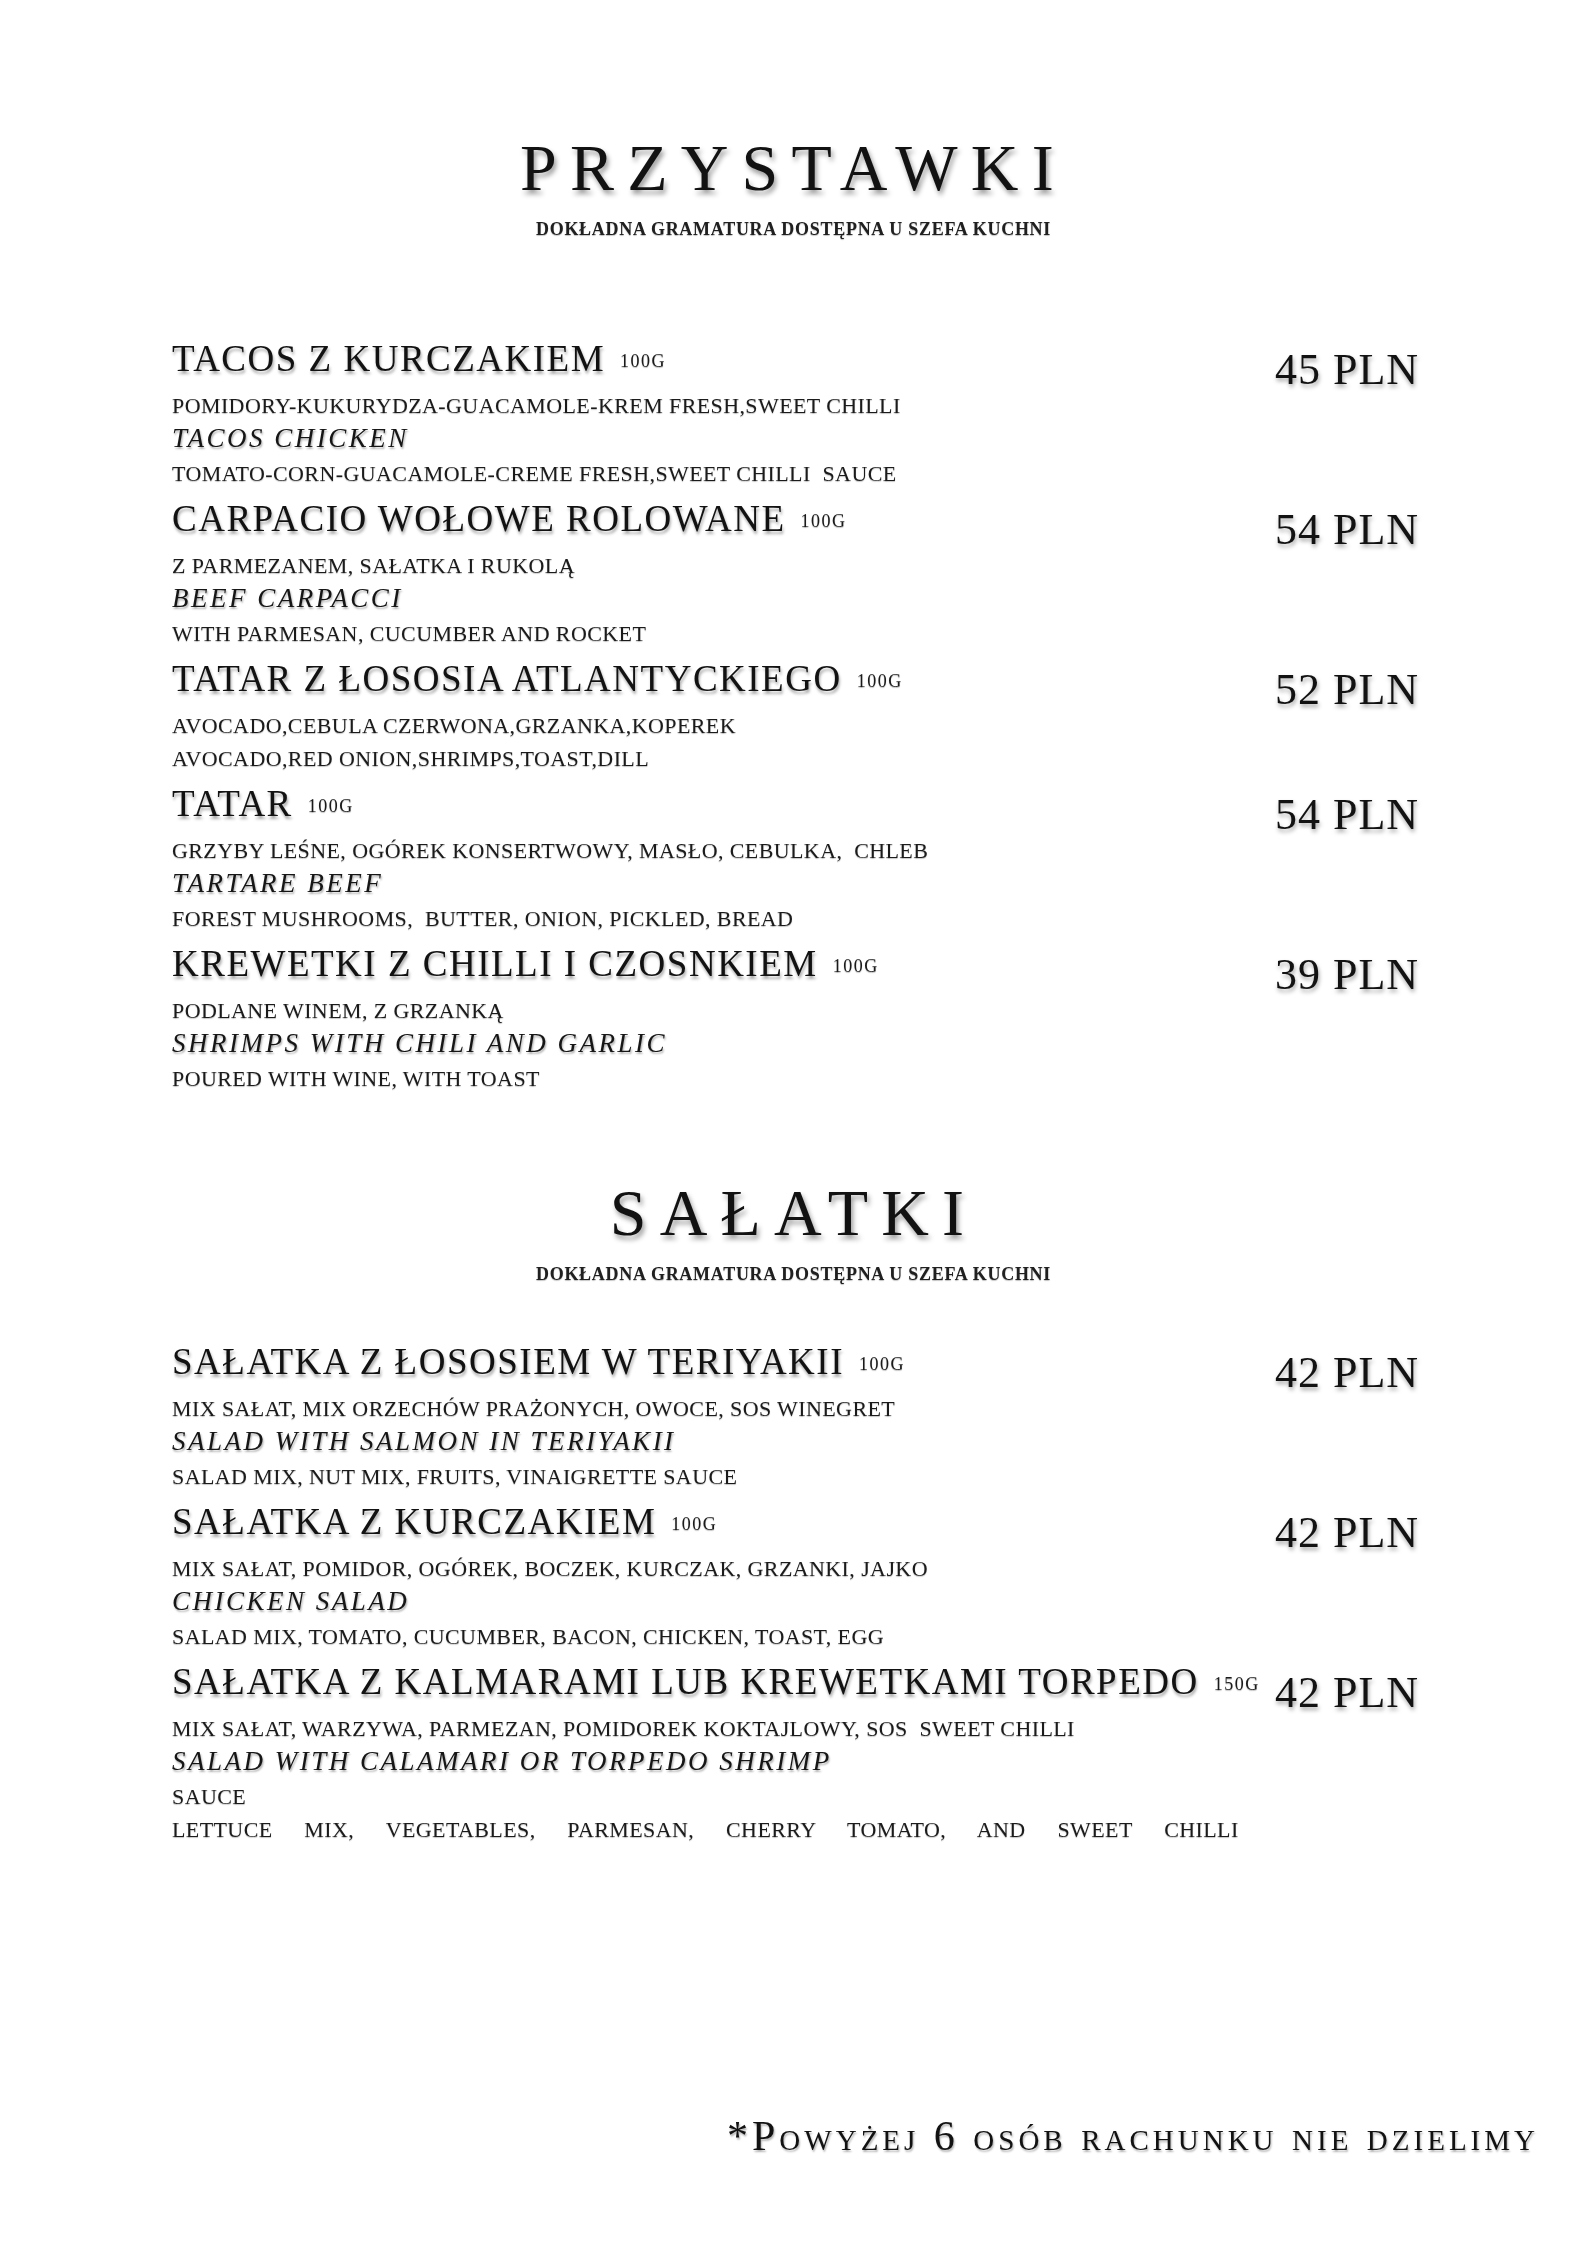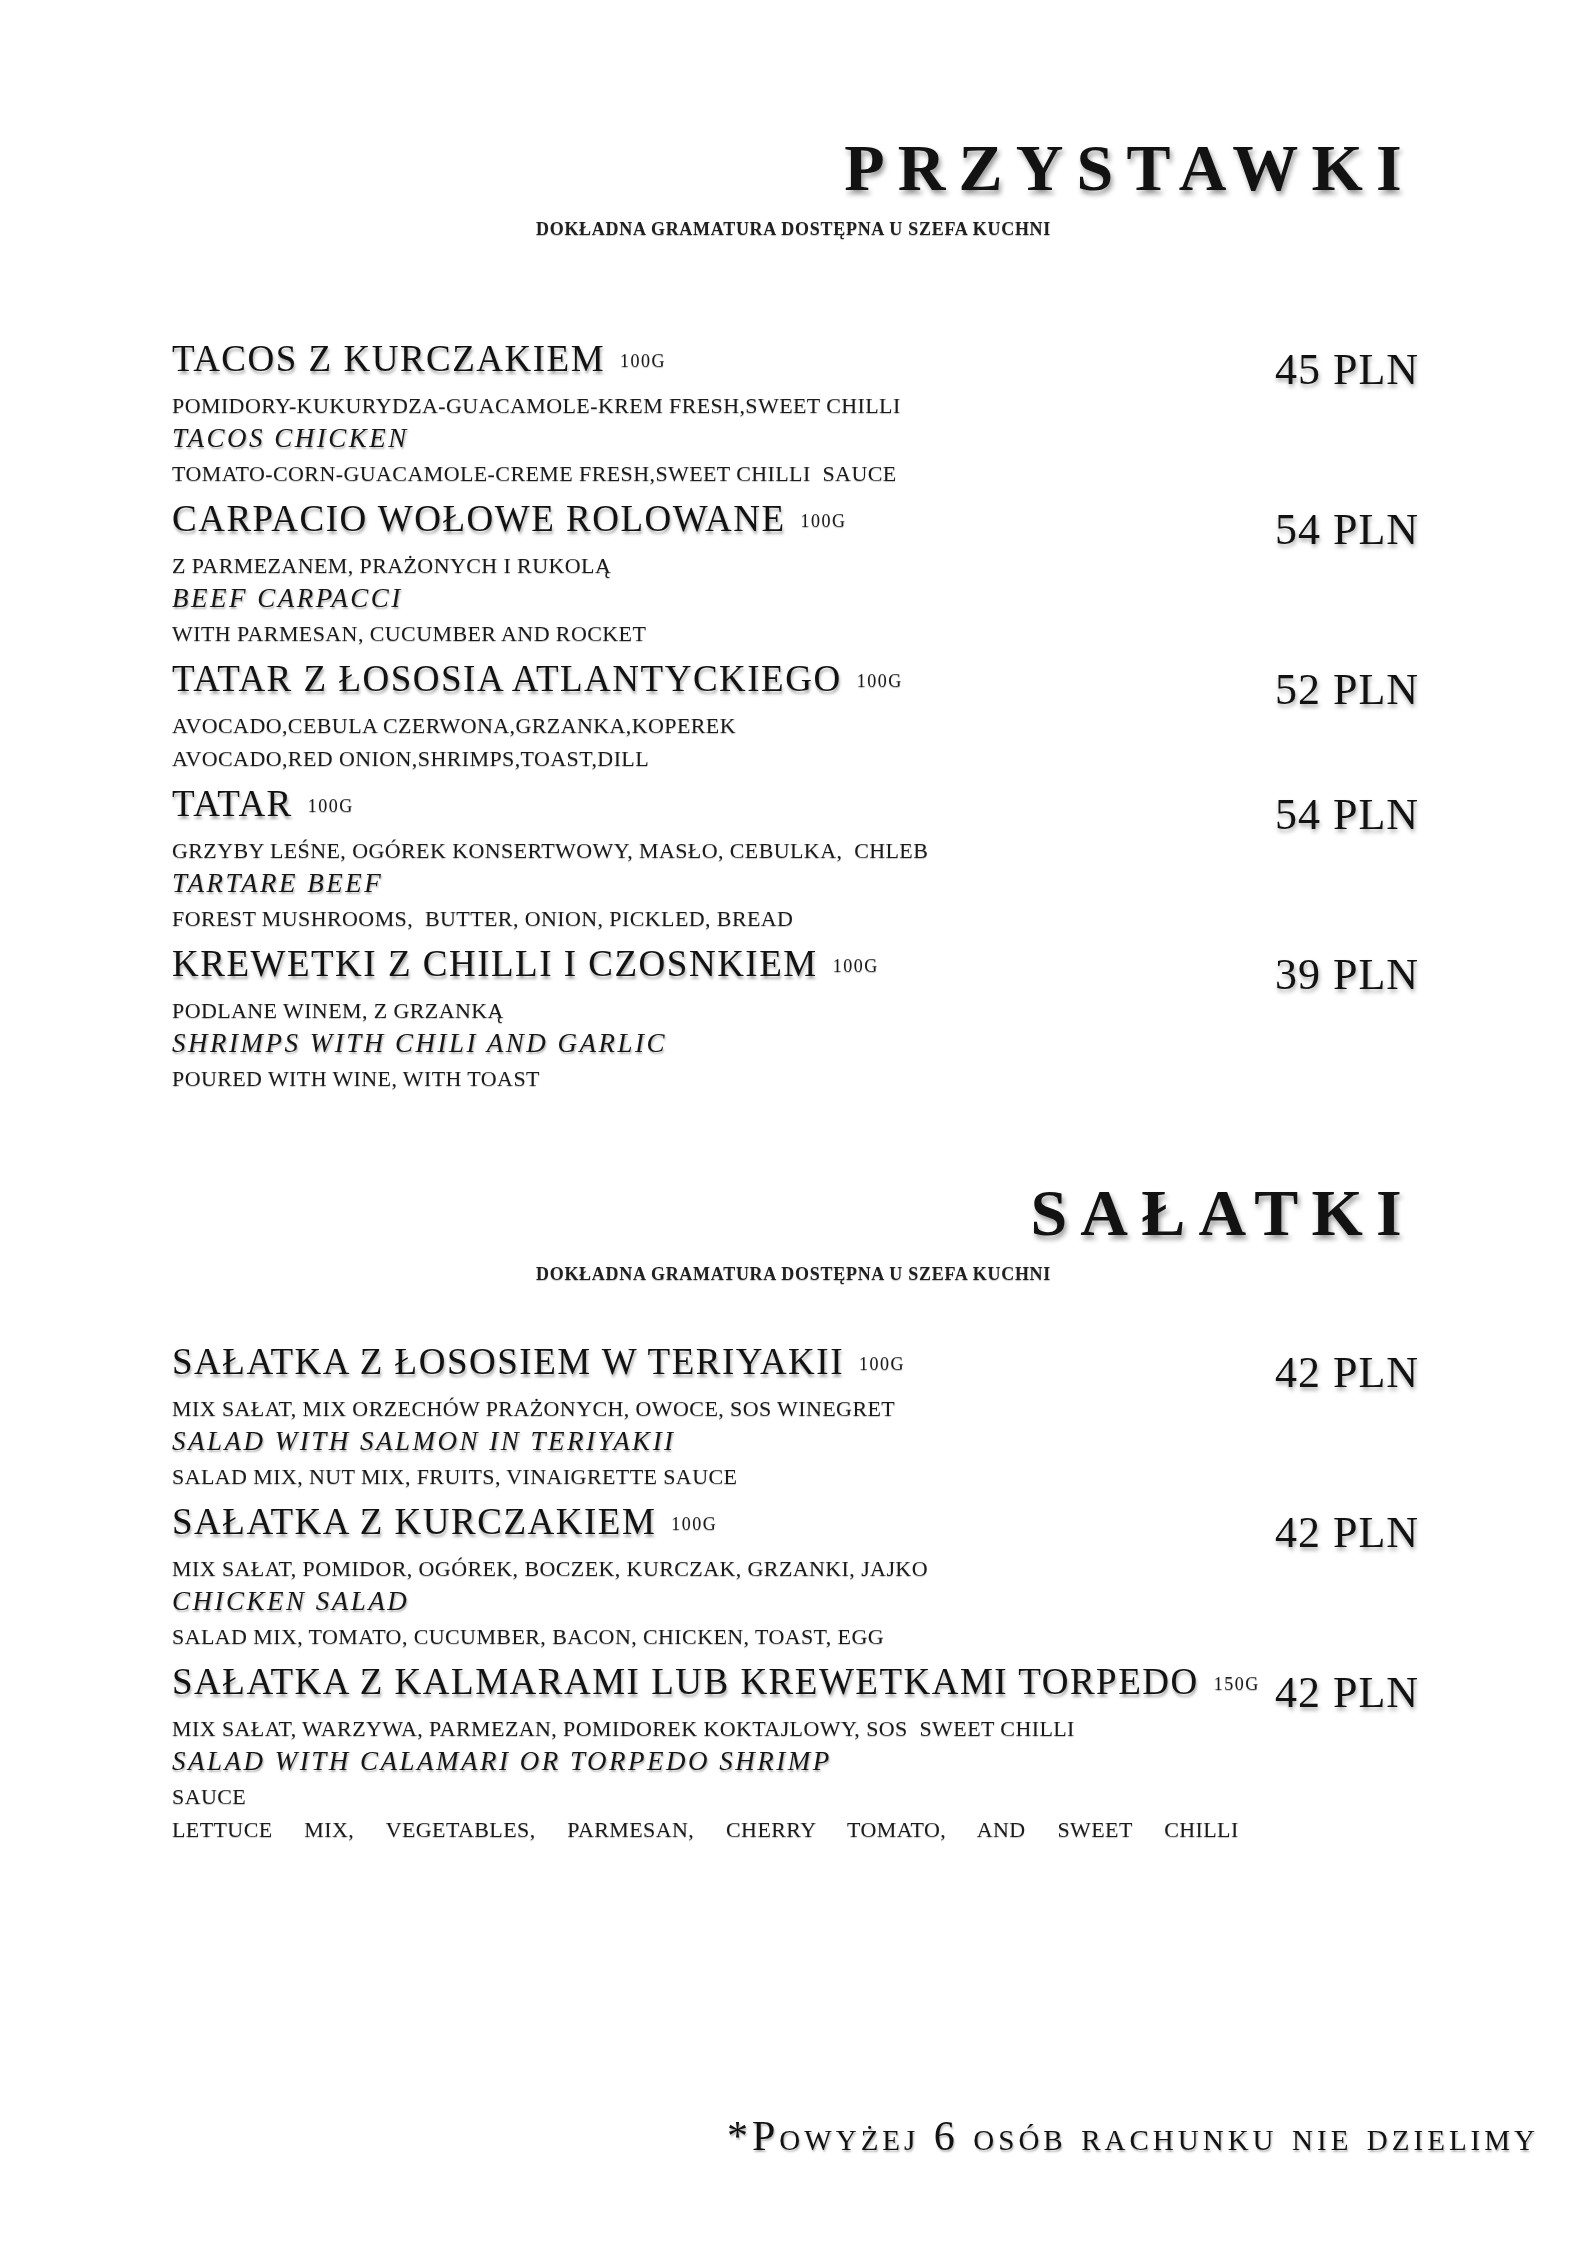--- a/index.html
+++ b/index.html
@@ -17,25 +17,24 @@
     padding:0 22px 0 172px;
   }
   
   .section-header{ text-align:center; }
   .section-header.first{ padding-top:132px; }
   .section-header.second{ margin-top:84px; }
   .section-title{
     font-size:66px;
     line-height:72px;
     letter-spacing:0.20em;
-    font-weight:bold;
+    font-weight:normal;
     color:#121212;
     text-shadow:2px 4px 5px rgba(0,0,0,0.40);
     margin:0 150px 0 0;
-    text-align:right;
   }
   .section-subtitle{
     margin:12px 150px 0 0;
     font-size:18px;
     line-height:26px;
     letter-spacing:0.04em;
     color:#202020;
     text-shadow:0 1px 1px rgba(0,0,0,0.25);
     font-weight:bold;
   }
@@ -131,21 +130,21 @@
         <div class="item-desc">POMIDORY-KUKURYDZA-GUACAMOLE-KREM FRESH,SWEET CHILLI</div>
         <div class="item-name-en">TACOS CHICKEN</div>
         <div class="item-desc">TOMATO-CORN-GUACAMOLE-CREME FRESH,SWEET CHILLI  SAUCE</div>
       </div>
       <div class="item-price">45 PLN</div>
     </div>
 
     <div class="menu-item">
       <div class="item-main">
         <div class="item-name-row"><span class="item-name">CARPACIO WOŁOWE ROLOWANE</span><span class="item-weight">100G</span></div>
-        <div class="item-desc">Z PARMEZANEM, PRAŻONYCH I RUKOLĄ</div>
+        <div class="item-desc">Z PARMEZANEM, SAŁATKA I RUKOLĄ</div>
         <div class="item-name-en">BEEF CARPACCI</div>
         <div class="item-desc">WITH PARMESAN, CUCUMBER AND ROCKET</div>
       </div>
       <div class="item-price">54 PLN</div>
     </div>
 
     <div class="menu-item">
       <div class="item-main">
         <div class="item-name-row"><span class="item-name">TATAR Z ŁOSOSIA ATLANTYCKIEGO</span><span class="item-weight">100G</span></div>
         <div class="item-desc">AVOCADO,CEBULA CZERWONA,GRZANKA,KOPEREK</div>

